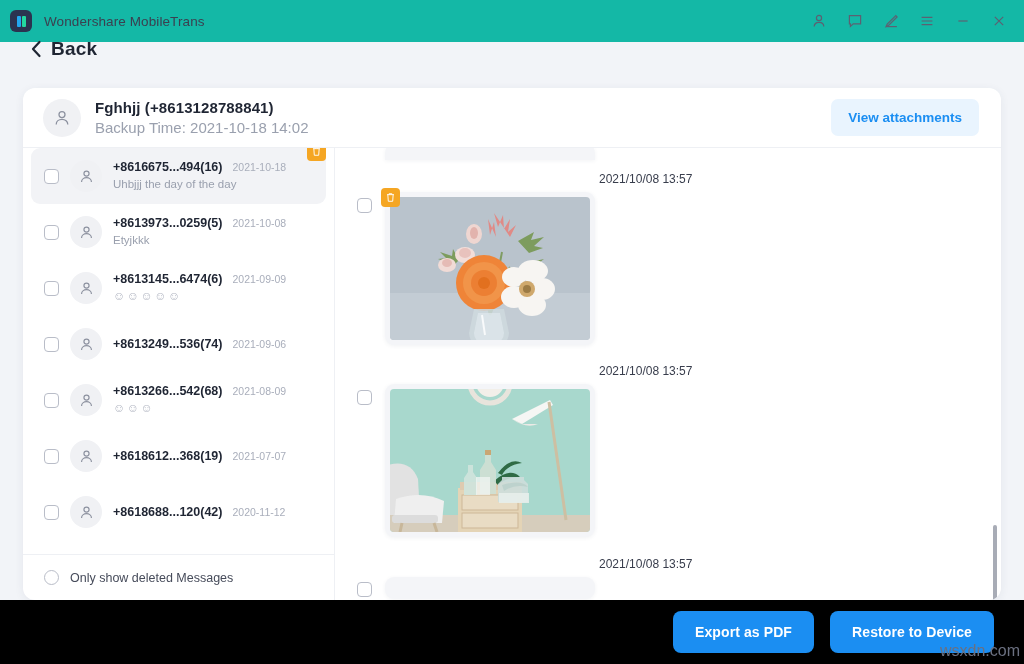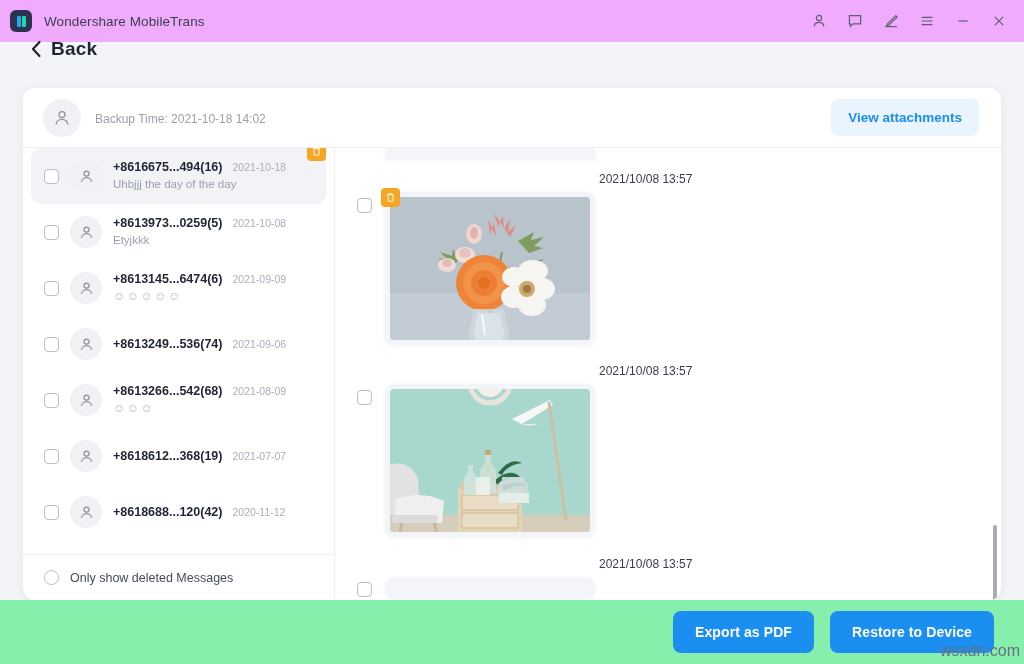--- a/index.html
+++ b/index.html
@@ -14,21 +14,21 @@
   }
 
   
   .titlebar {
     position: absolute;
     top: 0; left: 0;
     width: 1024px; height: 42px;
     display: flex;
     align-items: center;
     padding: 0 12px 0 10px;
-    background: #f0abfc;
+    background: #14b8a6;
   }
   .app-logo {
     width: 22px; height: 22px;
     border-radius: 6px;
     background: #2b3350;
     display: flex;
     align-items: center;
     justify-content: center;
     gap: 1px;
     flex: none;
@@ -106,21 +106,21 @@
   .avatar.sm { width: 32px; height: 32px; }
   .contact-text { margin-left: 14px; }
   .contact-name {
     font-size: 15px;
     font-weight: bold;
     color: #1f2533;
     letter-spacing: .1px;
   }
   .contact-sub {
     margin-top: 3px;
-    font-size: 12px;
+    font-size: 15px;
     color: #9aa0ae;
   }
   .view-attach {
     margin-left: auto;
     background: #e9f4fe;
     color: #1b8ef2;
     font-size: 13.5px;
     font-weight: bold;
     border: none;
     border-radius: 7px;
@@ -290,21 +290,21 @@
     background: #a8acb6;
     border-radius: 3px;
     cursor: pointer;
   }
 
   
   .footer {
     position: absolute;
     left: 0; bottom: 0;
     width: 1024px; height: 64px;
-    background: #86efac;
+    background: #000000;
     display: flex;
     align-items: center;
     justify-content: flex-end;
     gap: 16px;
     padding-right: 30px;
   }
   .btn-primary {
     background: #1b8ef2;
     color: #fff;
     border: none;
@@ -378,20 +378,21 @@
 <div class="card">
 
   <div class="contact-head">
     <div class="avatar">
       <svg width="20" height="20" viewBox="0 0 20 20" fill="none" stroke="currentColor" stroke-width="1.3">
         <circle cx="10" cy="6.6" r="3"></circle>
           <path d="M4.2 16.4c0-3 2.6-5 5.8-5s5.8 2 5.8 5"></path>
       </svg>
     </div>
     <div class="contact-text">
+      <div class="contact-name">Fghhjj (+8613128788841)</div>
       <div class="contact-sub">Backup Time: 2021-10-18 14:02</div>
     </div>
     <button class="view-attach">View attachments</button>
   </div>
 
   <div class="card-body">
 
     <div class="sidebar">
 
 

